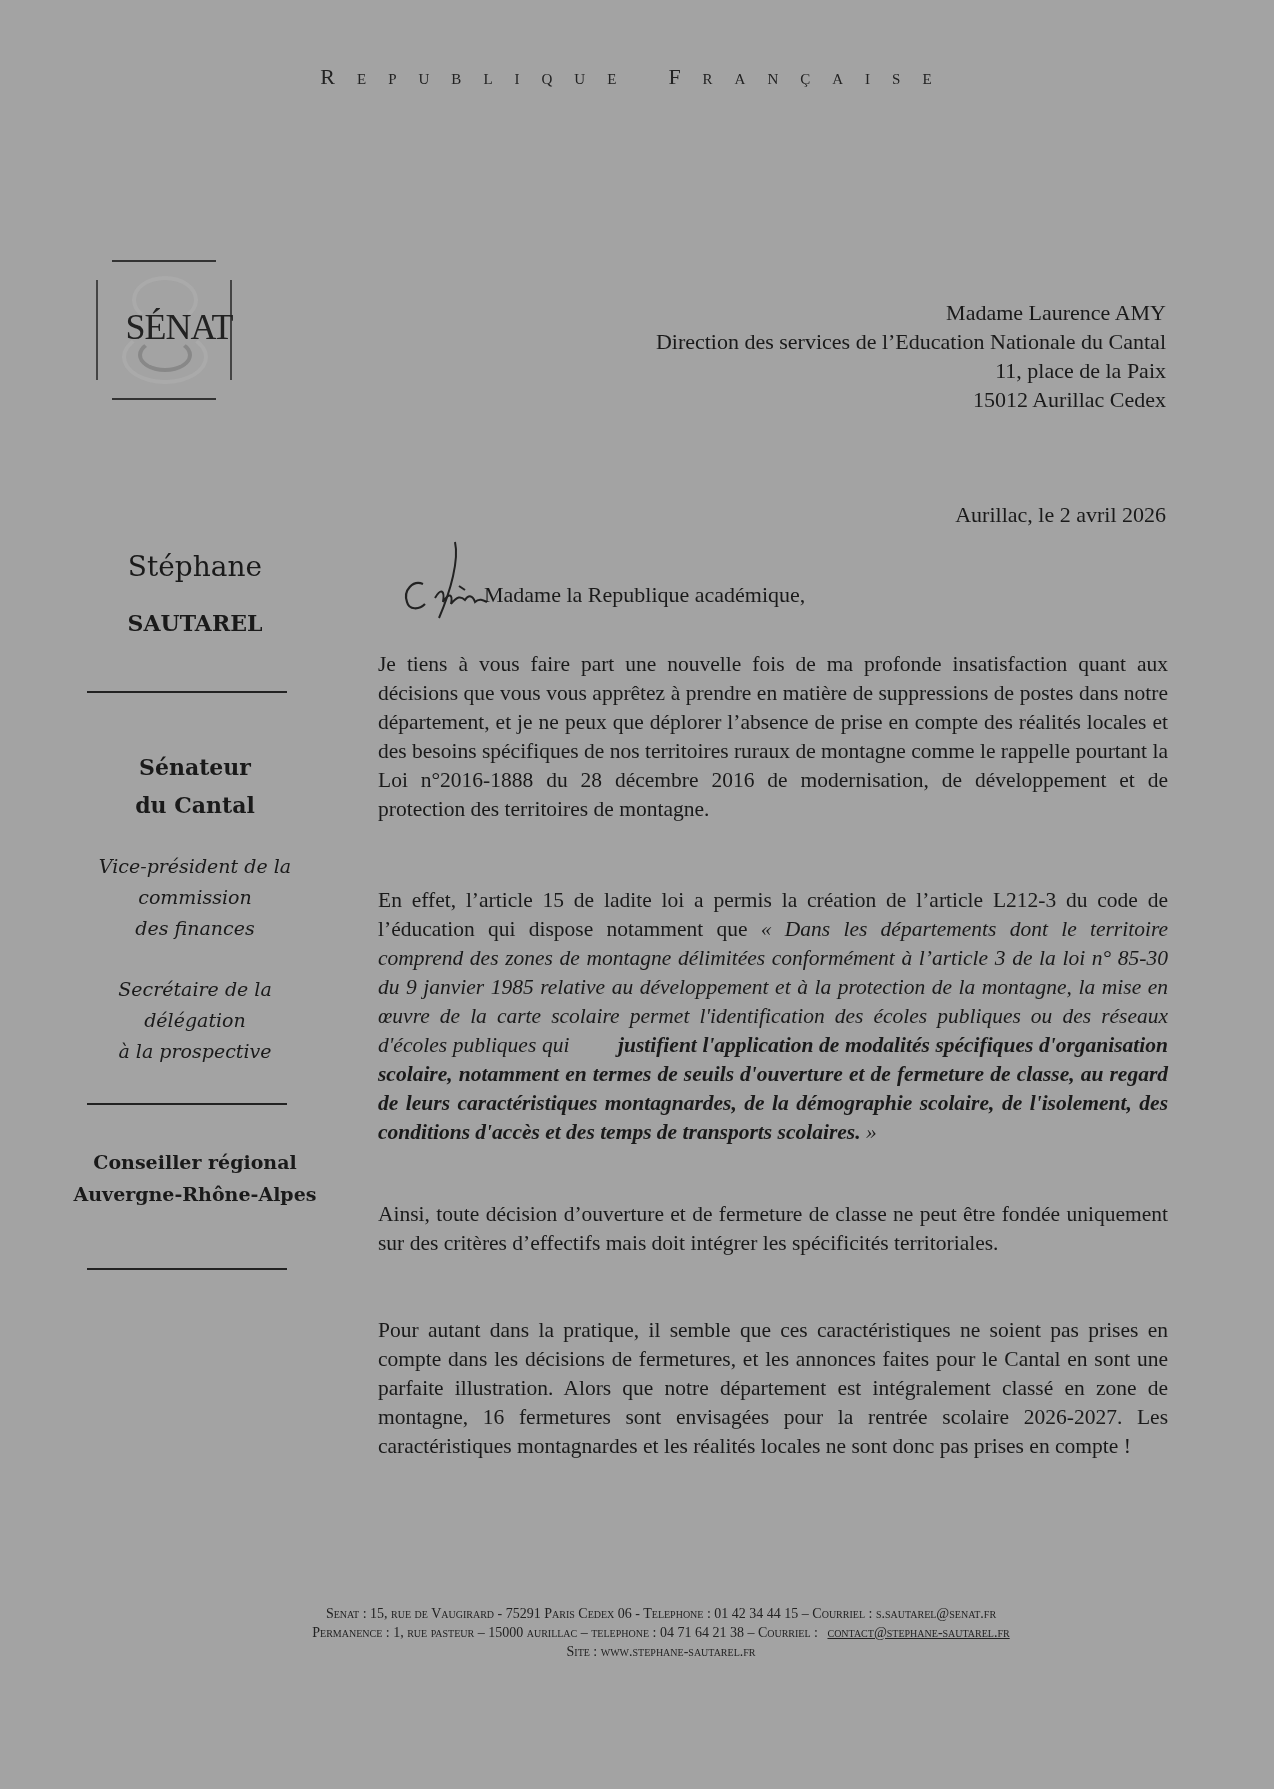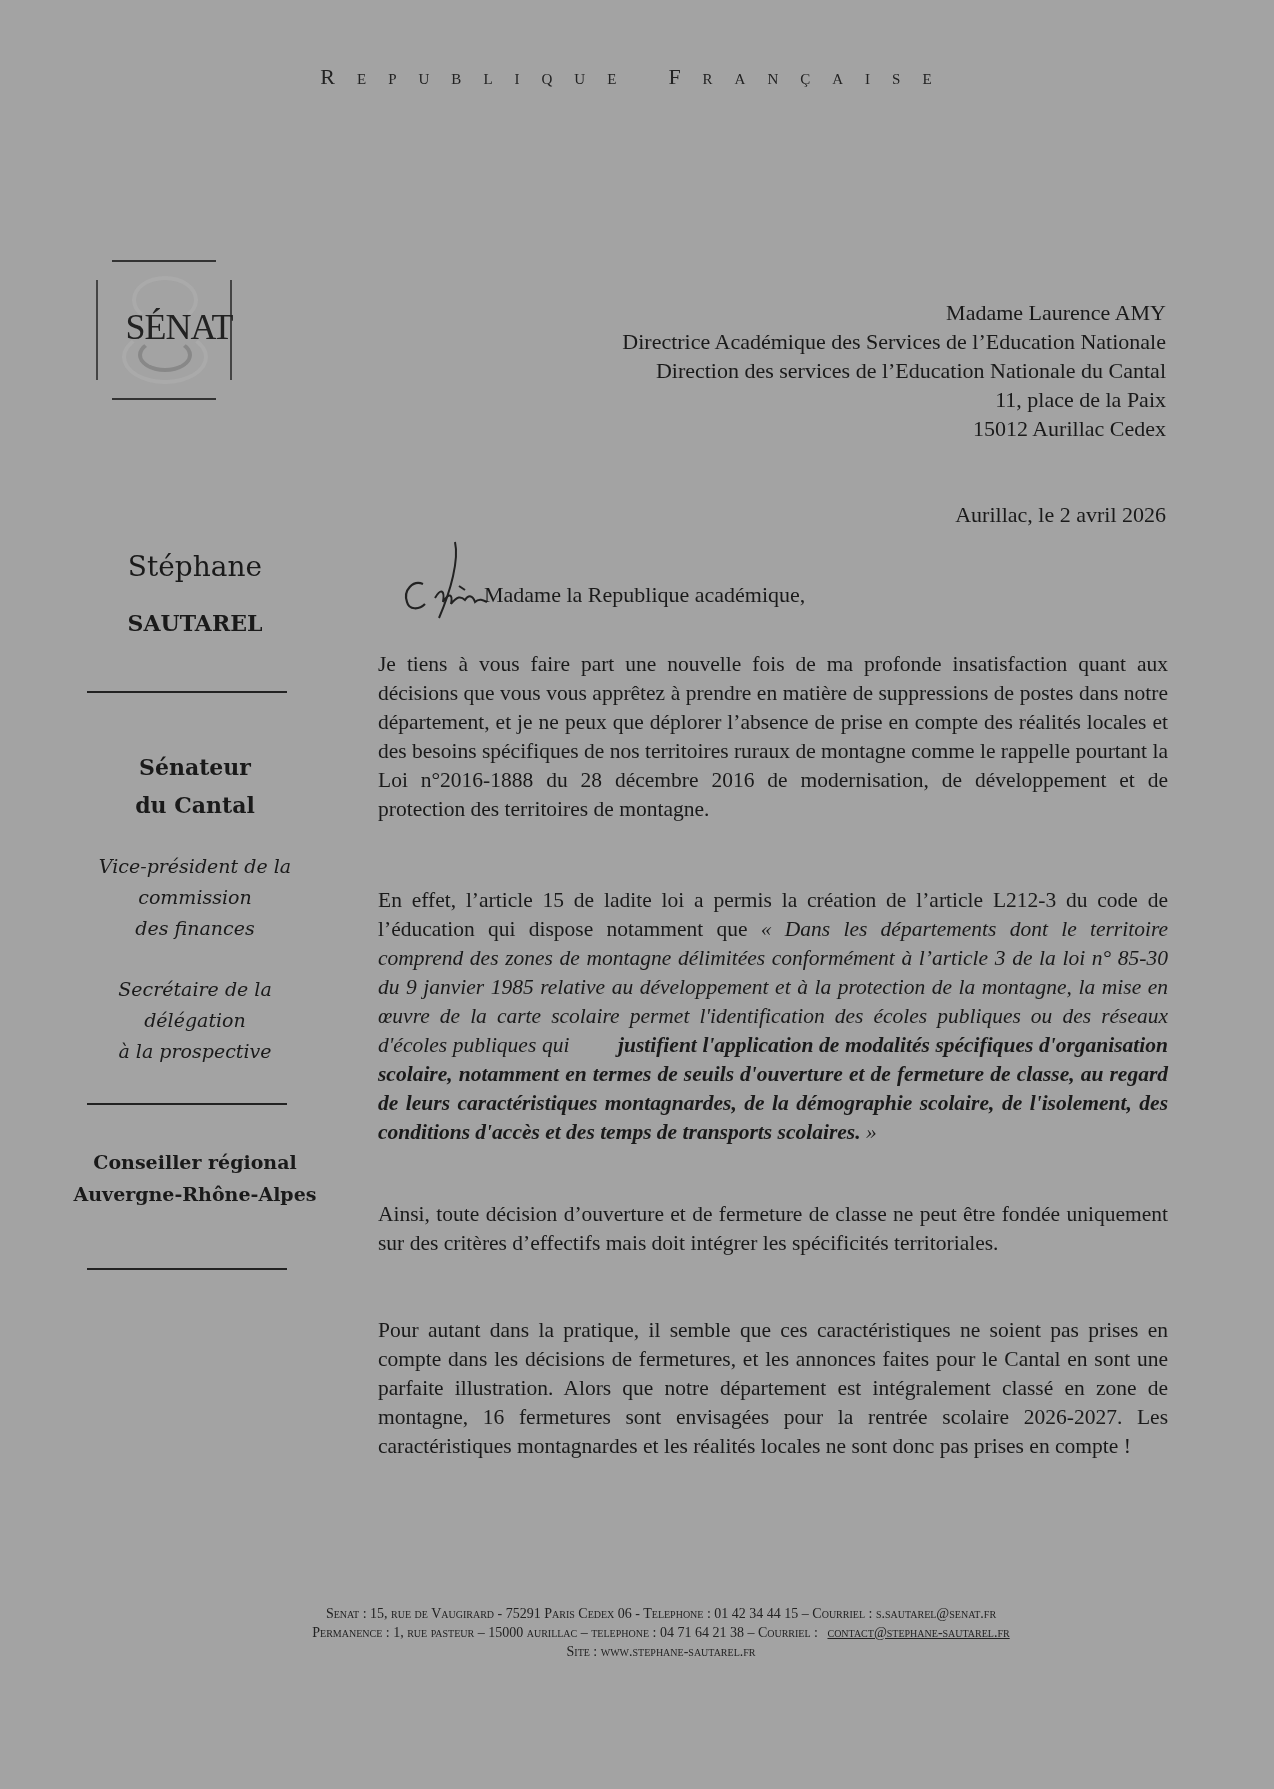--- a/index.html
+++ b/index.html
@@ -94,21 +94,20 @@
     <div class="rule" style="top:553px;"></div>
     <div class="regional" style="top:596px;">
       <div>Conseiller régional</div>
       <div>Auvergne-Rhône-Alpes</div>
     </div>
     <div class="rule" style="top:718px;"></div>
   </div>
 
   <div class="recipient">
     <div>Madame Laurence AMY</div>
-    <div>Directrice Académique des Services de l’Education Nationale</div>
     <div>Direction des services de l’Education Nationale du Cantal</div>
     <div>11, place de la Paix</div>
     <div>15012 Aurillac Cedex</div>
   </div>
 
   <div class="dateline">Aurillac, le 2 avril 2026</div>
 
   <svg class="handwriting" viewBox="0 0 100 82">
     <path d="M28 44 C18 40 8 50 12 62 C14 70 24 70 30 64" fill="none" stroke="#222" stroke-width="2.2"></path>
     <path d="M60 2 C64 20 56 50 44 78" fill="none" stroke="#222" stroke-width="2"></path>

